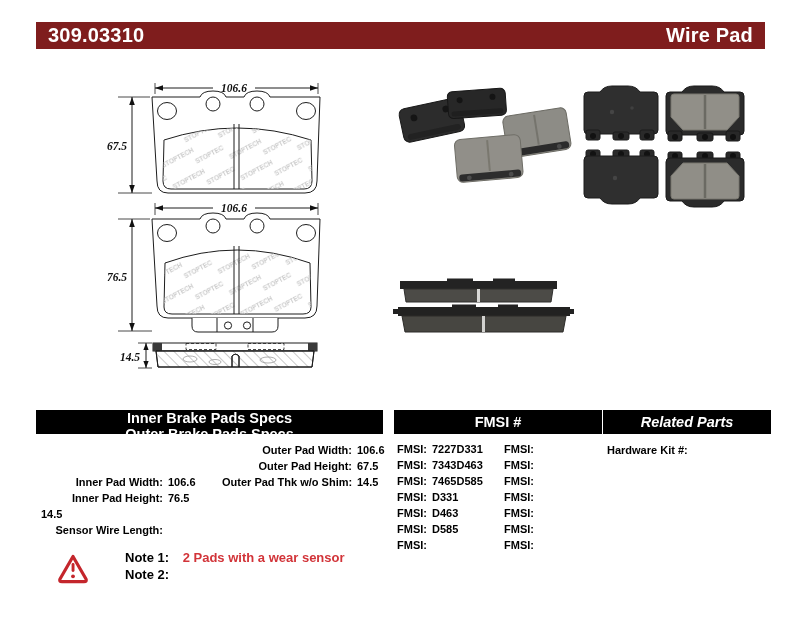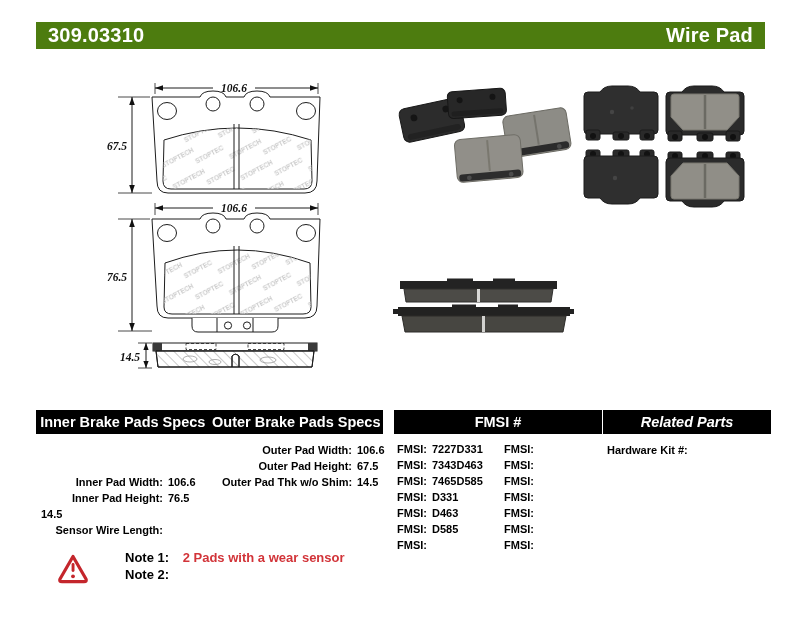--- a/index.html
+++ b/index.html
@@ -1,20 +1,20 @@
 <!DOCTYPE html>
 <html><head>
 <meta charset="utf-8">
 <style>
   html,body{margin:0;padding:0;background:#fff;}
   .page{position:relative;width:800px;height:619px;background:#ffffff;overflow:hidden;
         font-family:"Liberation Sans",sans-serif;color:#000;}
   .abs{position:absolute;}
   
-  .titlebar{left:36px;top:22px;width:729px;height:27px;background:#4d7c0f;color:#fff;
+  .titlebar{left:36px;top:22px;width:729px;height:27px;background:#7f1d1d;color:#fff;
             display:flex;justify-content:space-between;align-items:center;
             padding:8px 12px;box-sizing:border-box;font-weight:bold;font-size:20px;
             letter-spacing:.2px;}
   
   .colbar{top:410px;height:24px;background:#000;color:#fff;font-weight:bold;
           font-size:14.5px;display:flex;align-items:center;}
   .colbar .half{flex:1;text-align:center;}
   .colbar.center{justify-content:center;}
   
   .speccol{font-size:11px;font-weight:bold;line-height:16px;}
@@ -233,21 +233,21 @@
       <rect x="452" y="304.5" width="24" height="5" fill="#232222"></rect>
       <rect x="498" y="304.5" width="20" height="5" fill="#232222"></rect>
       <rect x="393" y="309" width="8" height="5" fill="#222"></rect>
       <rect x="566" y="309" width="8" height="5" fill="#222"></rect>
       <rect x="398" y="307" width="172" height="9" fill="#222221"></rect>
       <path d="M402,316 L566,316 L563,332 L405,332 Z" fill="#474641" stroke="#2c2b28"></path>
       <rect x="482" y="316" width="3" height="16" fill="#d2d2cf"></rect>
     </g>
   </svg>
 
-  <div class="abs colbar" style="left:36px;width:347px;">
+  <div class="abs colbar" style="left:36px;width:347px;flex-direction:column;">
     <span class="half">Inner Brake Pads Specs</span>
     <span class="half">Outer Brake Pads Specs</span>
   </div>
   <div class="abs colbar center" style="left:394px;width:208px;">
     <span>FMSI #</span>
   </div>
   <div class="abs colbar center" style="left:603px;width:168px;font-style:italic;">
     <span>Related Parts</span>
   </div>
 

